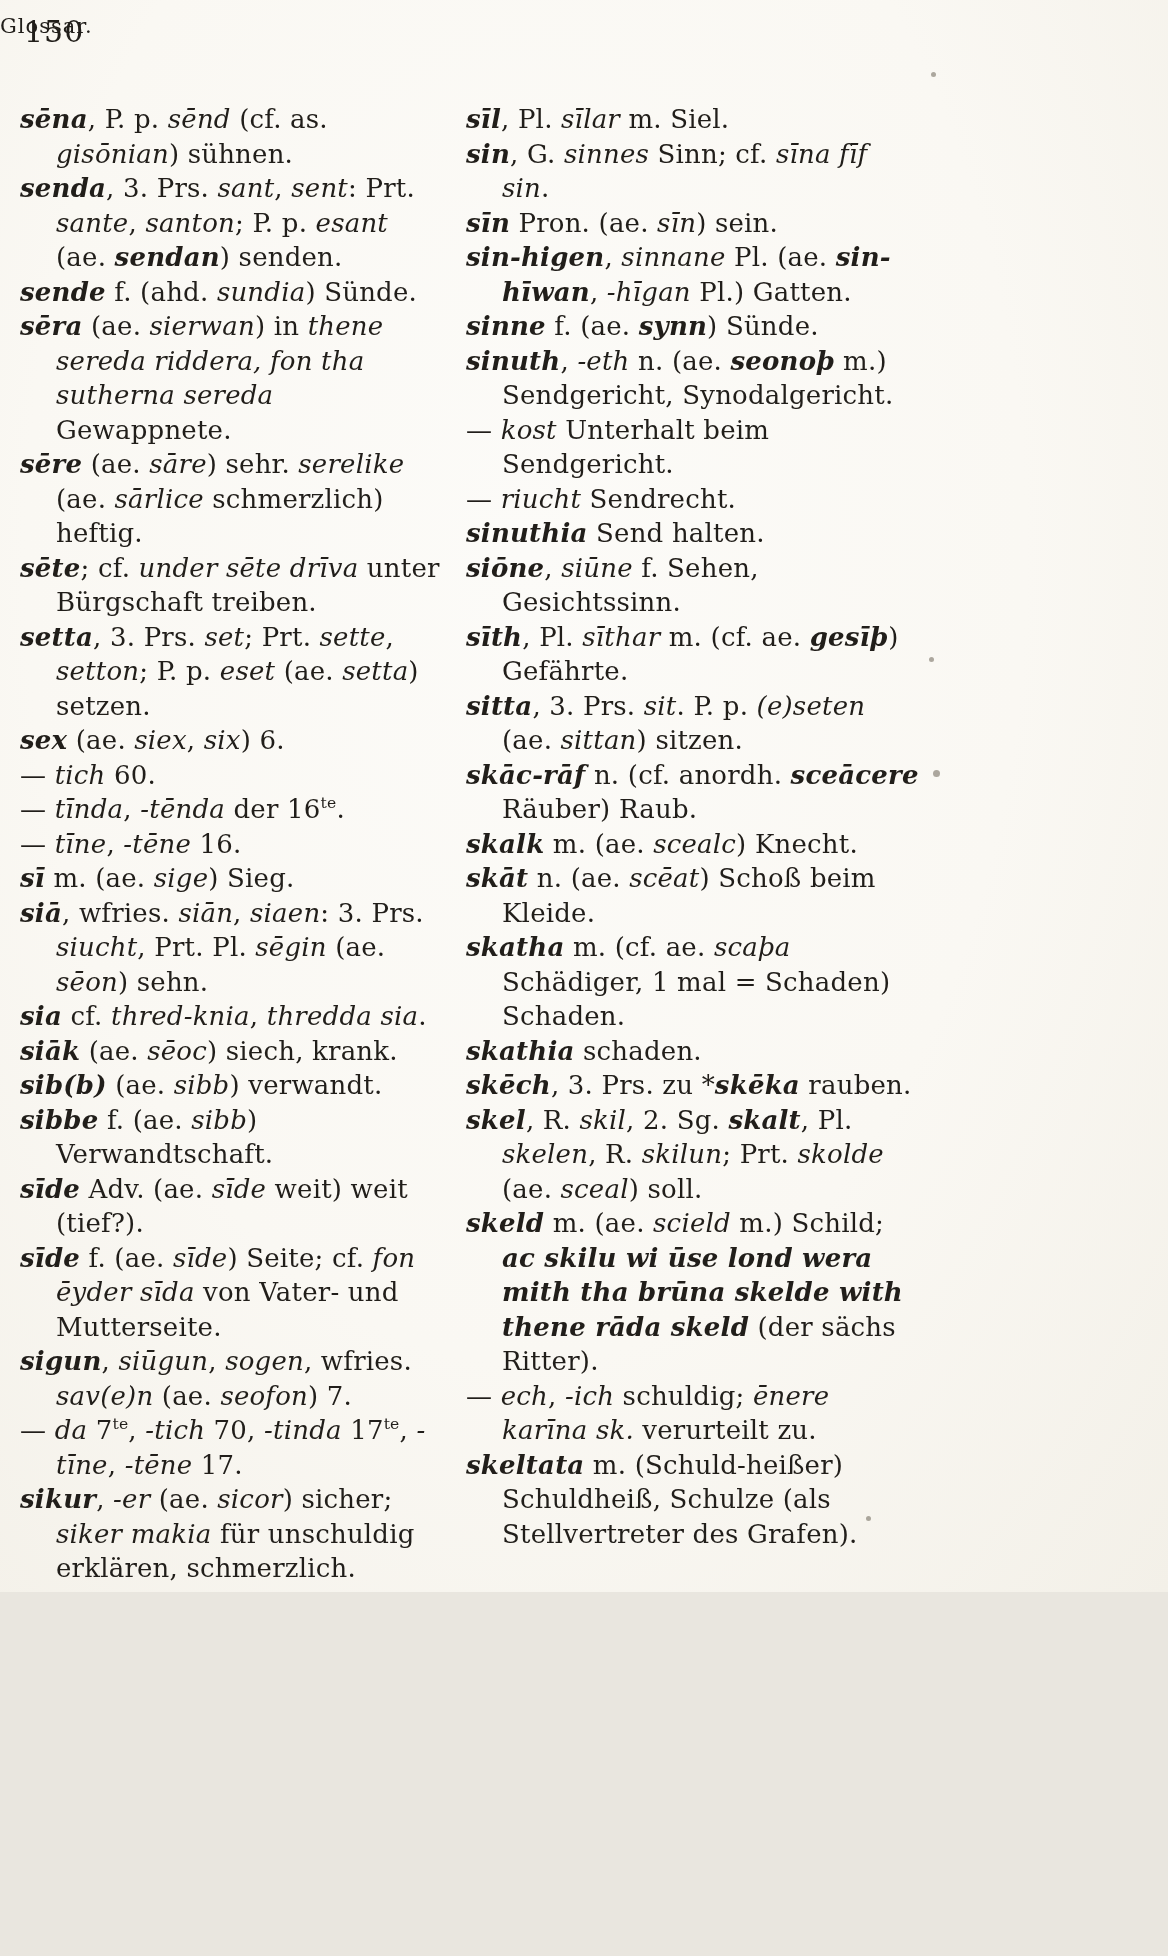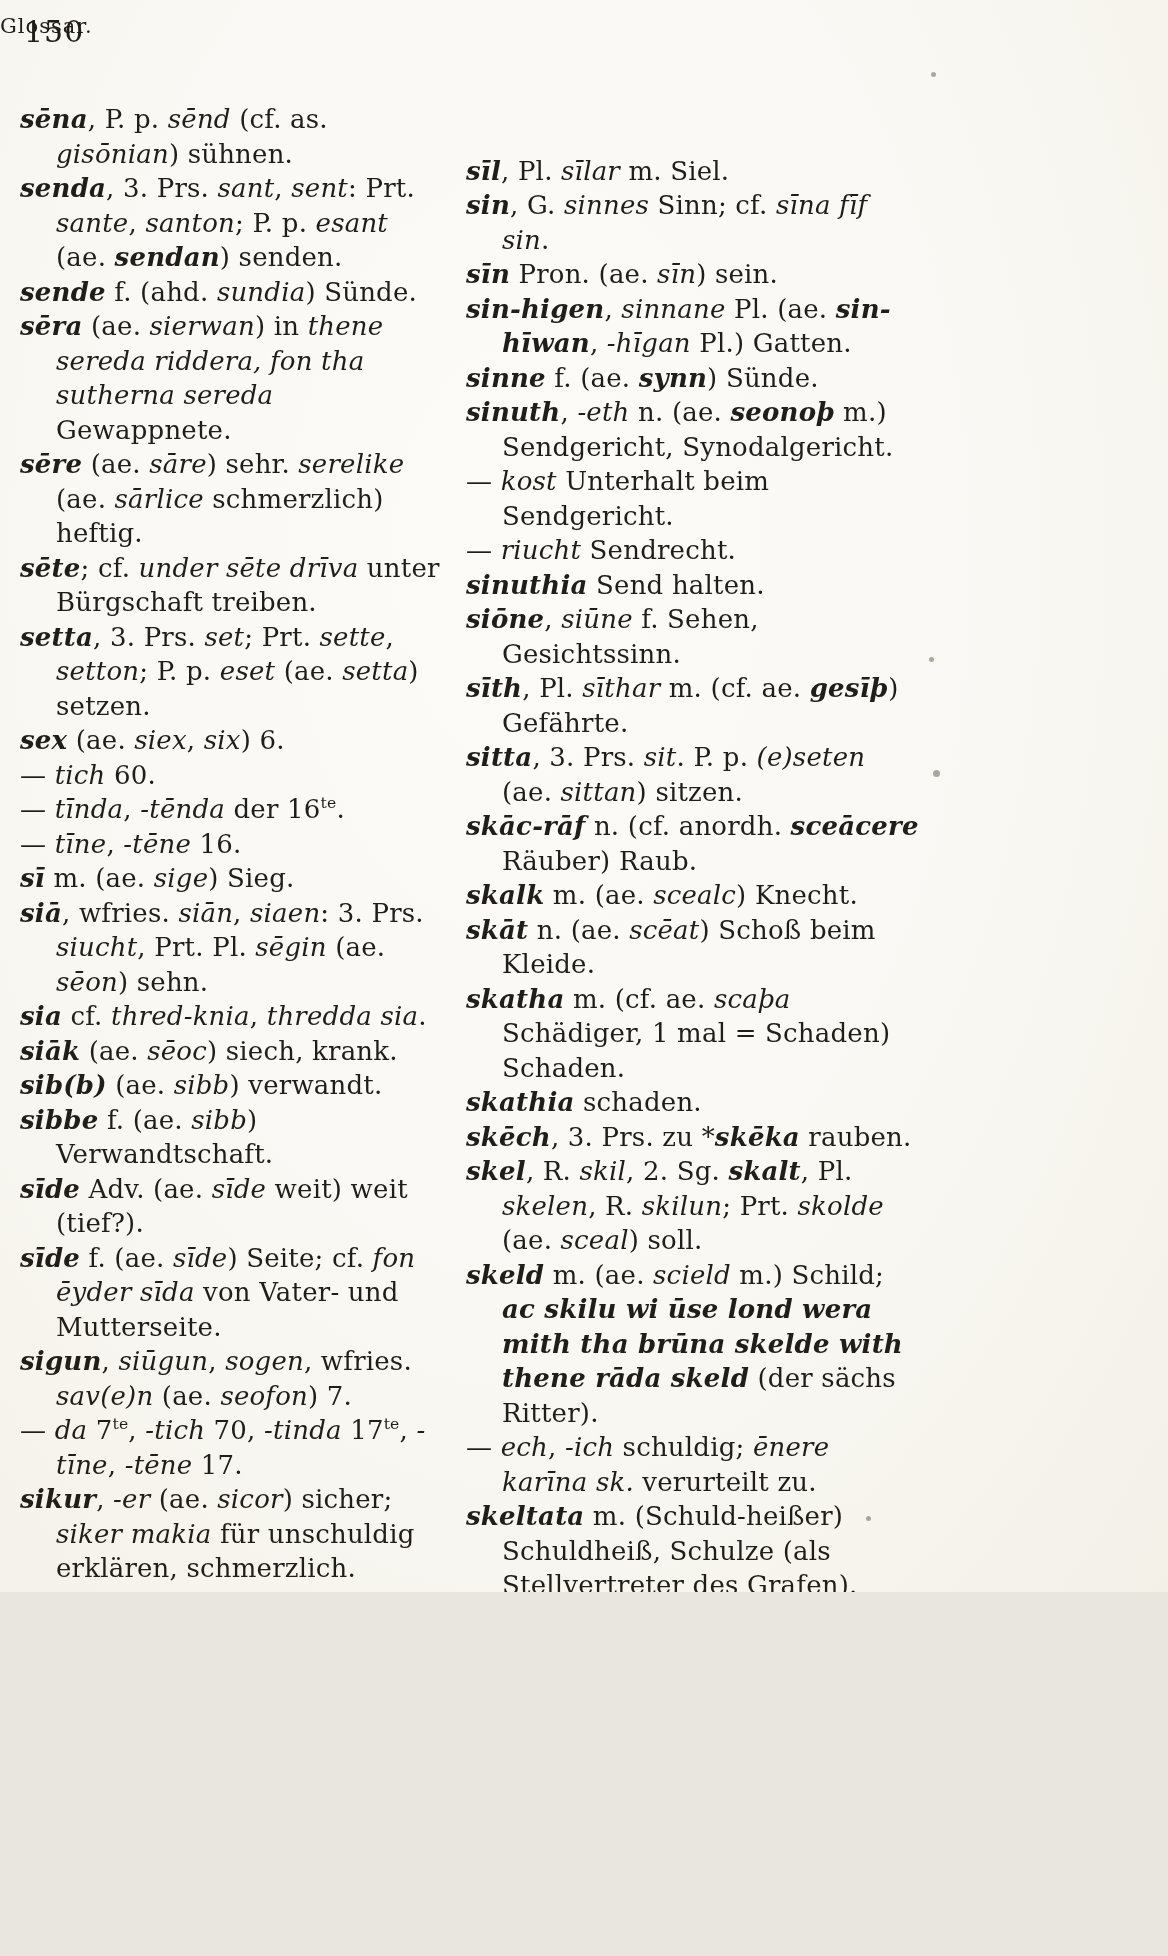--- a/index.html
+++ b/index.html
@@ -34,21 +34,21 @@
     position: absolute;
     left: 0;
     top: 0;
     width: 940px;
     text-align: left;
     font-size: 21px;
     letter-spacing: 1px;
   }
   .columns {
     display: flex;
-    align-items: center;
+    align-items: flex-start;
     margin: 42px 0 0 20px;
     width: 916px;
   }
   .col {
     box-sizing: border-box;
     font-size: 26px;
     line-height: 34.5px;
     letter-spacing: 0.2px;
   }
   .col-left {

